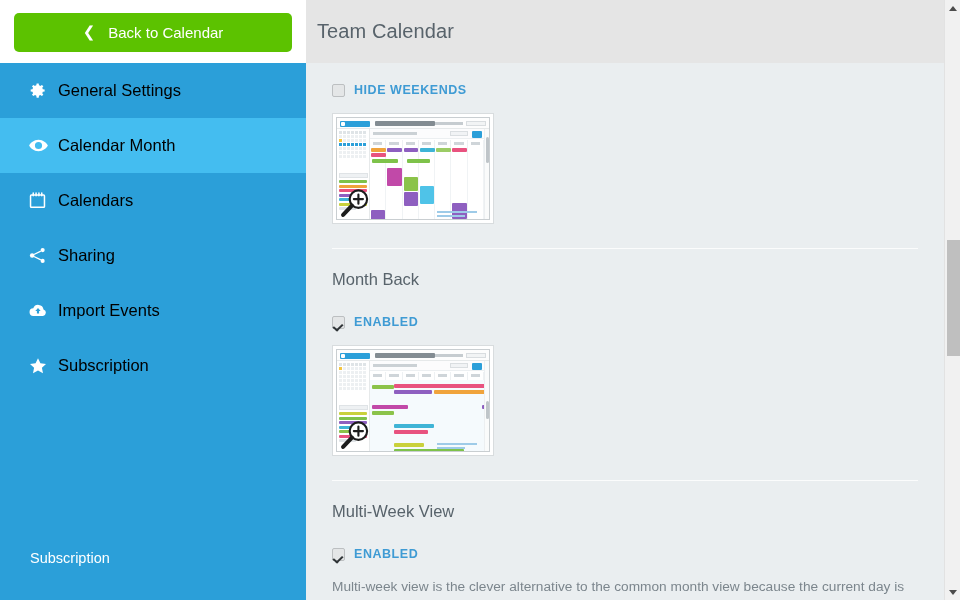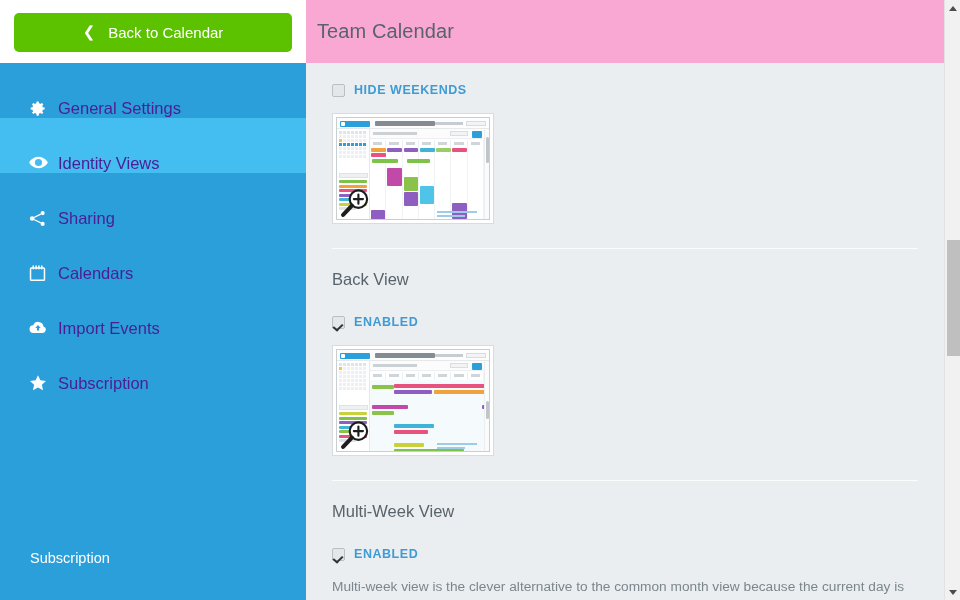--- a/index.html
+++ b/index.html
@@ -53,23 +53,23 @@
     width: 306px;
     height: 537px;
     background: #2b9fd9;
     padding: 0;
     margin: 0;
   }
   .nav-item {
     position: relative;
     height: 55px;
     display: flex;
-    align-items: flex-end;
+    align-items: center;
     padding-left: 28px;
-    color: #4c1d95;
+    color: #000000;
     font-size: 16.5px;
     cursor: pointer;
     background: transparent;
   }
   .nav-item.active { background: #44bdf0; }
   .nav-item .ico {
     width: 30px;
     display: inline-flex;
     align-items: center;
     justify-content: flex-start;
@@ -82,21 +82,21 @@
     left: 30px; top: 550px;
     color: #ffffff;
     font-size: 14.5px;
   }
 
   
   .header {
     position: absolute;
     left: 306px; top: 0;
     width: 638px; height: 63px;
-    background: #f9a8d4;
+    background: #e5e5e5;
   }
   .header .title {
     position: absolute;
     left: 11px; top: 20px;
     font-size: 20px;
     color: #58636b;
     font-weight: normal;
     letter-spacing: 0.1px;
   }
 
@@ -327,44 +327,44 @@
       </div>
 
 
       <div class="nav-item active">
         <span class="ico">
           <svg width="21" height="21" viewBox="0 0 24 24" fill="#ffffff">
             <path d="M12 5.5C6.8 5.5 2.7 9.2 1.3 12c1.4 2.8 5.5 6.5 10.7 6.5S21.3 14.8 22.7 12C21.3 9.2 17.2 5.5 12 5.5zm0 10.6A4.1 4.1 0 1 1 12 7.9a4.1 4.1 0 0 1 0 8.2z"></path>
             <circle cx="12" cy="12" r="2.1" fill="#44bdf0"></circle>
           </svg>
         </span>
-        <span class="lbl">Identity Views</span>
-      </div>
-
+        <span class="lbl">Calendar Month</span>
+      </div>
+
+
+      <div class="nav-item">
+        <span class="ico">
+          <svg width="19" height="19" viewBox="0 0 24 24" fill="none" stroke="#ffffff" stroke-width="1.9">
+            <rect x="3.2" y="5.2" width="17.6" height="15.4" rx="1"></rect>
+            <path d="M6.6 2.6v3.4M10.2 2.6v3.4M13.8 2.6v3.4M17.4 2.6v3.4" stroke-linecap="round"></path>
+          </svg>
+        </span>
+        <span class="lbl">Calendars</span>
+      </div>
 
       <div class="nav-item">
         <span class="ico">
           <svg width="19" height="19" viewBox="0 0 24 24" fill="#ffffff" stroke="#ffffff" stroke-width="1.6">
             <circle cx="18.5" cy="5.2" r="2.6" stroke="none"></circle>
             <circle cx="5.2" cy="12" r="2.8" stroke="none"></circle>
             <circle cx="18.5" cy="18.8" r="2.6" stroke="none"></circle>
             <path d="M16.2 6.5L7.5 10.8M7.5 13.2l8.7 4.3" fill="none"></path>
           </svg>
         </span>
         <span class="lbl">Sharing</span>
-      </div>
-
-      <div class="nav-item">
-        <span class="ico">
-          <svg width="19" height="19" viewBox="0 0 24 24" fill="none" stroke="#ffffff" stroke-width="1.9">
-            <rect x="3.2" y="5.2" width="17.6" height="15.4" rx="1"></rect>
-            <path d="M6.6 2.6v3.4M10.2 2.6v3.4M13.8 2.6v3.4M17.4 2.6v3.4" stroke-linecap="round"></path>
-          </svg>
-        </span>
-        <span class="lbl">Calendars</span>
       </div>
 
       <div class="nav-item">
         <span class="ico">
           <svg width="20" height="20" viewBox="0 0 24 24" fill="#ffffff">
             <path d="M18.6 10.1a6.4 6.4 0 0 0-12.3-1.4A4.6 4.6 0 0 0 6.6 17.9h11.4a4 4 0 0 0 .6-7.8z"></path>
             <path d="M12 8.4l3.2 3.6H8.8z" fill="#2b9fd9"></path>
             <rect x="10.7" y="11.4" width="2.6" height="3.6" fill="#2b9fd9"></rect>
           </svg>
         </span>
@@ -554,21 +554,21 @@
           <circle cx="19" cy="12.5" r="9" fill="#ffffff" stroke="#1d1d1d" stroke-width="2.2"></circle>
           <path d="M19 7.8v9.4M14.3 12.5h9.4" stroke="#1d1d1d" stroke-width="2.2" stroke-linecap="round"></path>
           <path d="M12.3 19.2L3.2 28.8" stroke="#1d1d1d" stroke-width="4.2" stroke-linecap="round"></path>
         </svg>
       </div>
     </div>
 
     <div class="divider" style="margin-top:24px;"></div>
 
     <div class="section" style="padding-top:21px;">
-      <div class="sec-title">Back View</div>
+      <div class="sec-title">Month Back</div>
 
       <div class="check-row" style="margin-top:22px;">
         <span class="cb checked"></span>
         <span class="check-lbl">Enabled</span>
       </div>
 
       <div class="thumb" style="margin-top:12px;">
         <div class="thumb-inner">
           <div class="t-topbar">
             <div class="t-logo"></div>

